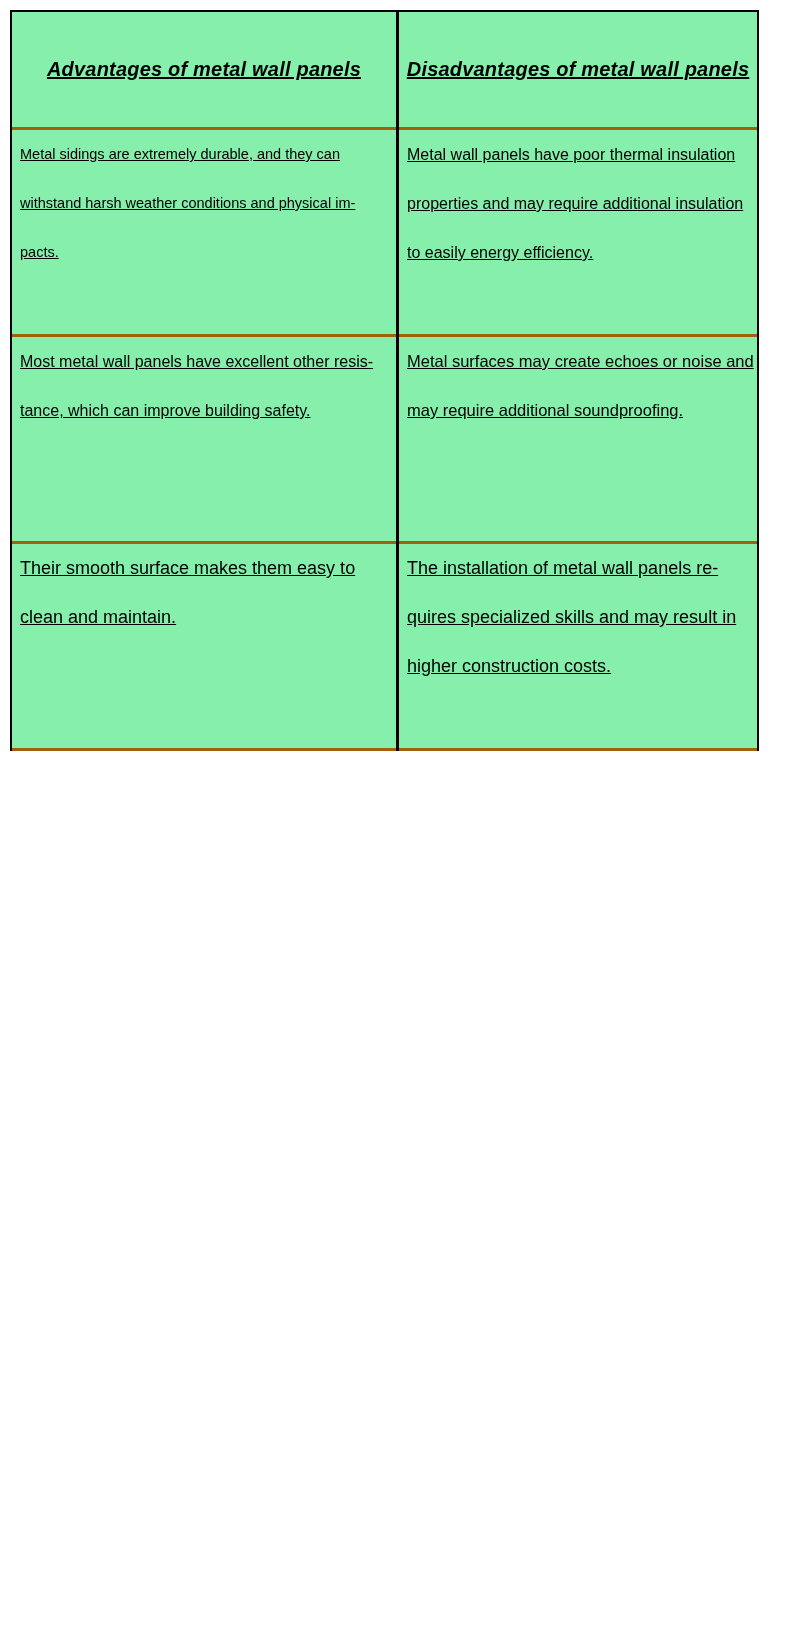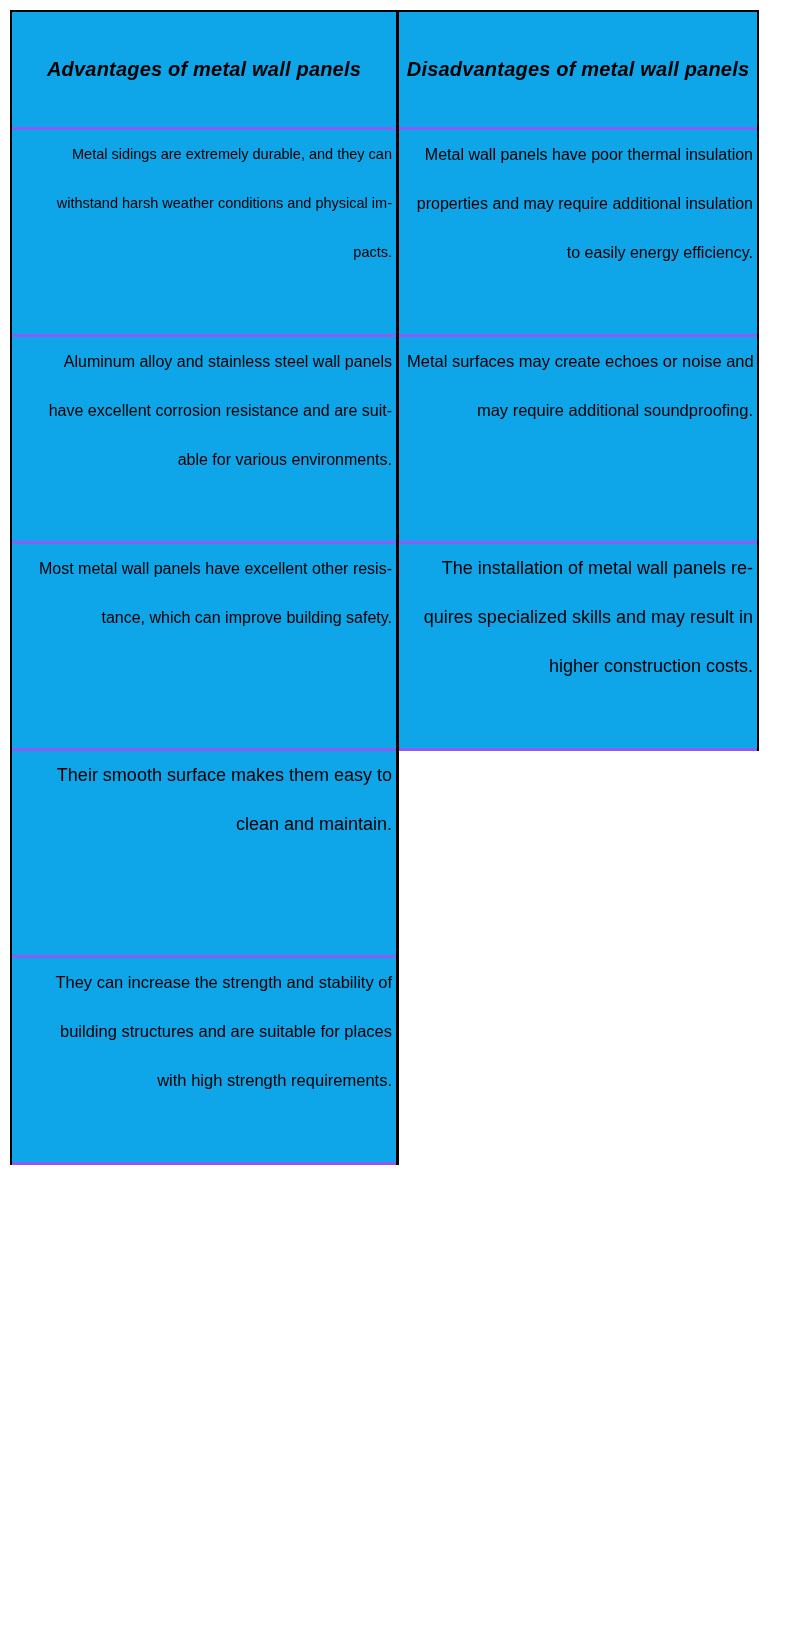--- a/index.html
+++ b/index.html
@@ -27,43 +27,43 @@
     width: 389px;
     border-left: 2px solid #000;
     border-right: 3px solid #000;
   }
   .col-right {
     width: 360px;
     border-right: 2px solid #000;
   }
   .cell {
     box-sizing: border-box;
-    border-bottom: 3px solid #8b5cf6;
-    background: #0ea5e9;
+    border-bottom: 3px solid #a16207;
+    background: #86efac;
     overflow: visible;
+    text-decoration: underline;
   }
   .header-cell {
     height: 118px;
     display: flex;
     align-items: center;
     justify-content: center;
     font-weight: bold;
     font-style: italic;
     font-size: 20px;
     letter-spacing: 0.2px;
     text-align: center;
   }
   .body-cell {
     height: 207px;
     padding: 0 4px 0 8px;
   }
   .cell-text {
     white-space: pre;
     line-height: 49px;
-    text-align: right;
   }
   
   .f145 { font-size: 14.5px; }
   .f16  { font-size: 16px; }
   .f165 { font-size: 16.5px; }
   .f18  { font-size: 18px; }
 </style>
 </head>
 <body>
 
@@ -72,36 +72,26 @@
   <div class="col col-left">
     <div class="cell header-cell">
       <span>Advantages of metal wall panels</span>
     </div>
     <div class="cell body-cell">
       <div class="cell-text f145">Metal sidings are extremely durable, and they can
 withstand harsh weather conditions and physical im-
 pacts.</div>
     </div>
     <div class="cell body-cell">
-      <div class="cell-text f16">Aluminum alloy and stainless steel wall panels
-have excellent corrosion resistance and are suit-
-able for various environments.</div>
-    </div>
-    <div class="cell body-cell">
       <div class="cell-text f16">Most metal wall panels have excellent other resis-
 tance, which can improve building safety.</div>
     </div>
     <div class="cell body-cell">
       <div class="cell-text f18">Their smooth surface makes them easy to
 clean and maintain.</div>
-    </div>
-    <div class="cell body-cell">
-      <div class="cell-text f165">They can increase the strength and stability of
-building structures and are suitable for places
-with high strength requirements.</div>
     </div>
   </div>
 
   <div class="col col-right">
     <div class="cell header-cell">
       <span>Disadvantages of metal wall panels</span>
     </div>
     <div class="cell body-cell">
       <div class="cell-text f16">Metal wall panels have poor thermal insulation
 properties and may require additional insulation

